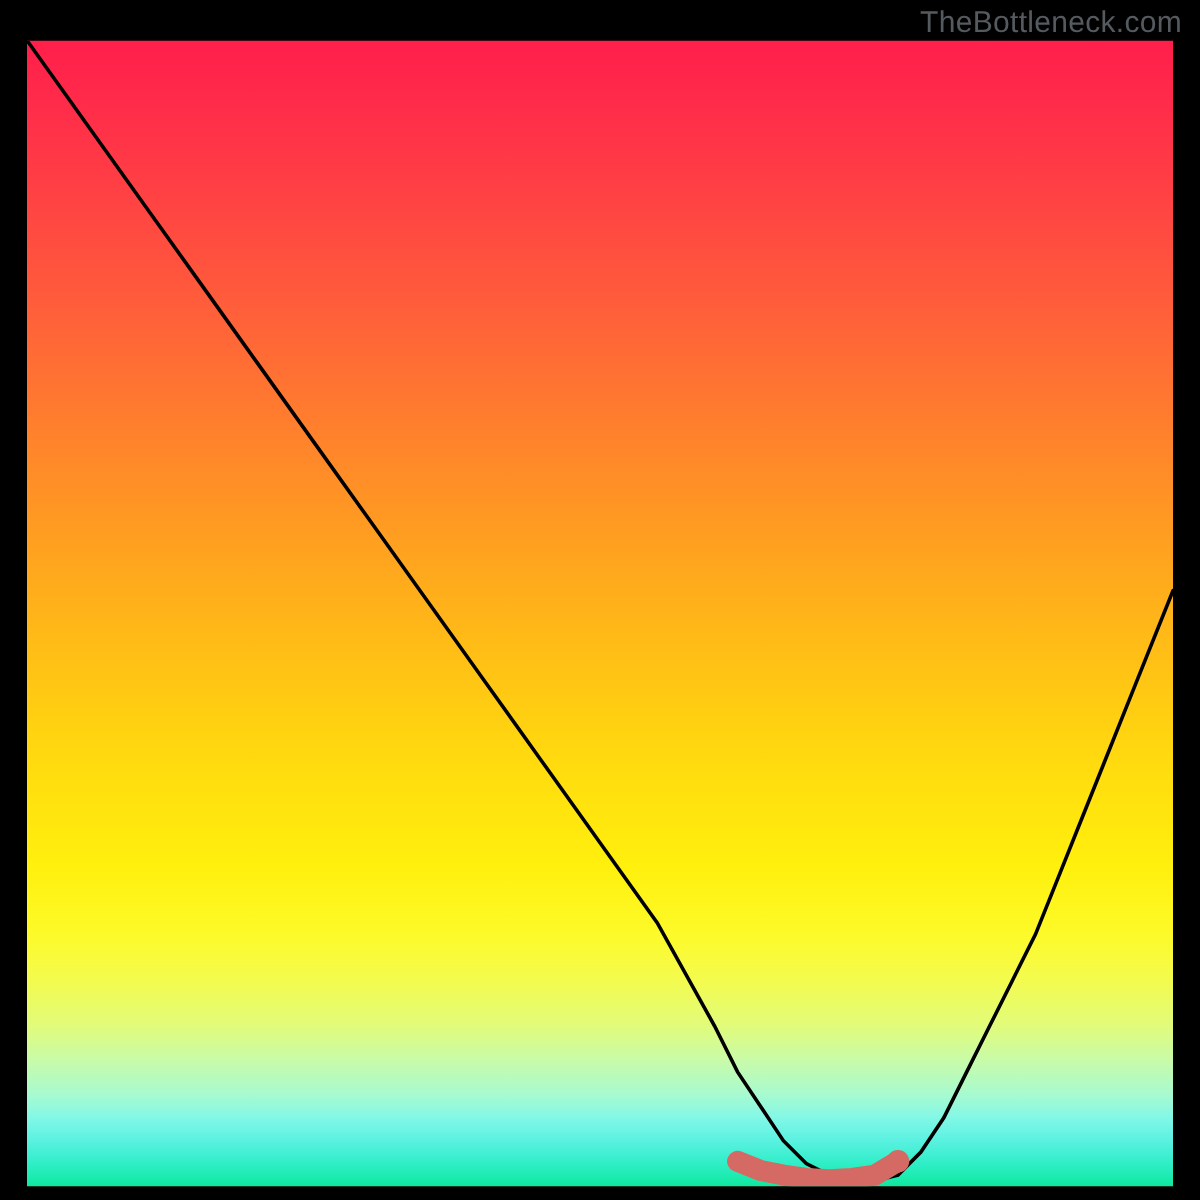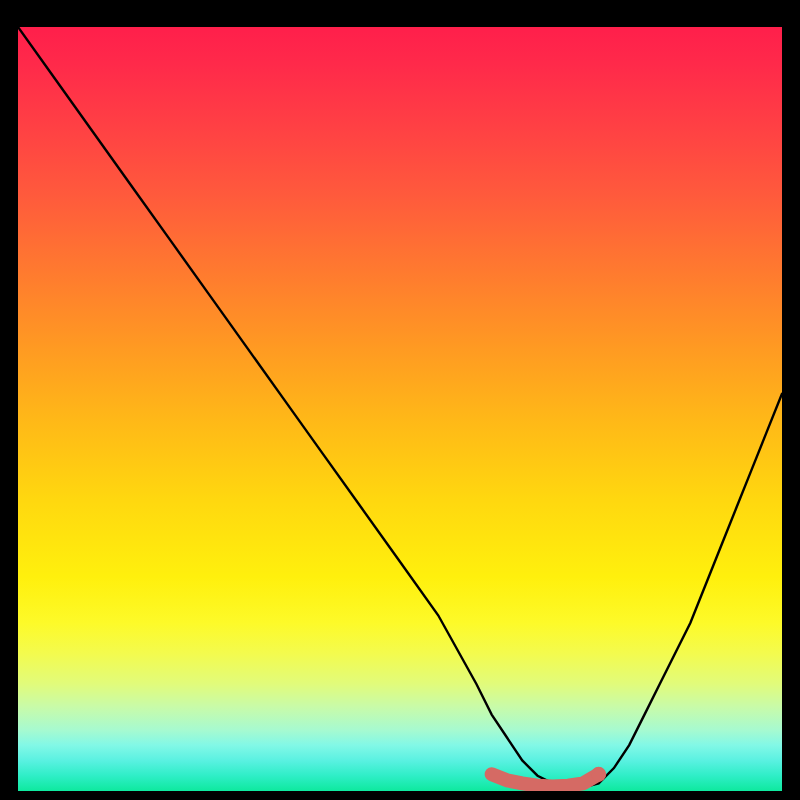--- a/index.html
+++ b/index.html
@@ -81,13 +81,14 @@
   <div class="plot">
     <div class="gradient"></div>
 
     <svg class="curve" viewBox="0 0 764 764" preserveAspectRatio="none">
       <path id="curve-path" fill="none" stroke="#000" stroke-width="2.4" stroke-linecap="round" d="M0.00 0.00 L38.20 53.48 L76.40 106.96 L114.60 160.44 L152.80 213.92 L191.00 267.40 L229.20 320.88 L267.40 374.36 L305.60 427.84 L343.80 481.32 L382.00 534.80 L420.20 588.28 L458.40 657.04 L473.68 687.60 L488.96 710.52 L504.24 733.44 L519.52 748.72 L534.80 756.36 L550.08 760.18 L565.36 760.18 L580.64 756.36 L595.92 741.08 L611.20 718.16 L626.48 687.60 L641.76 657.04 L657.04 626.48 L672.32 595.92 L687.60 557.72 L702.88 519.52 L718.16 481.32 L733.44 443.12 L748.72 404.92 L764.00 366.72"></path>
       <path id="hl-path" fill="none" stroke="#d56a64" stroke-width="14" stroke-linecap="round" stroke-linejoin="round" d="M473.68 747.19 L488.96 753.30 L504.24 756.36 L519.52 758.65 L534.80 759.42 L550.08 758.65 L565.36 756.36 L580.64 747.19"></path>
       <circle id="hl-dot" r="7.5" fill="#d56a64" cx="580.64" cy="747.19"></circle>
     </svg>
   </div>
 
+  <div class="watermark">TheBottleneck.com</div>
 </div>
 
 </body></html>

